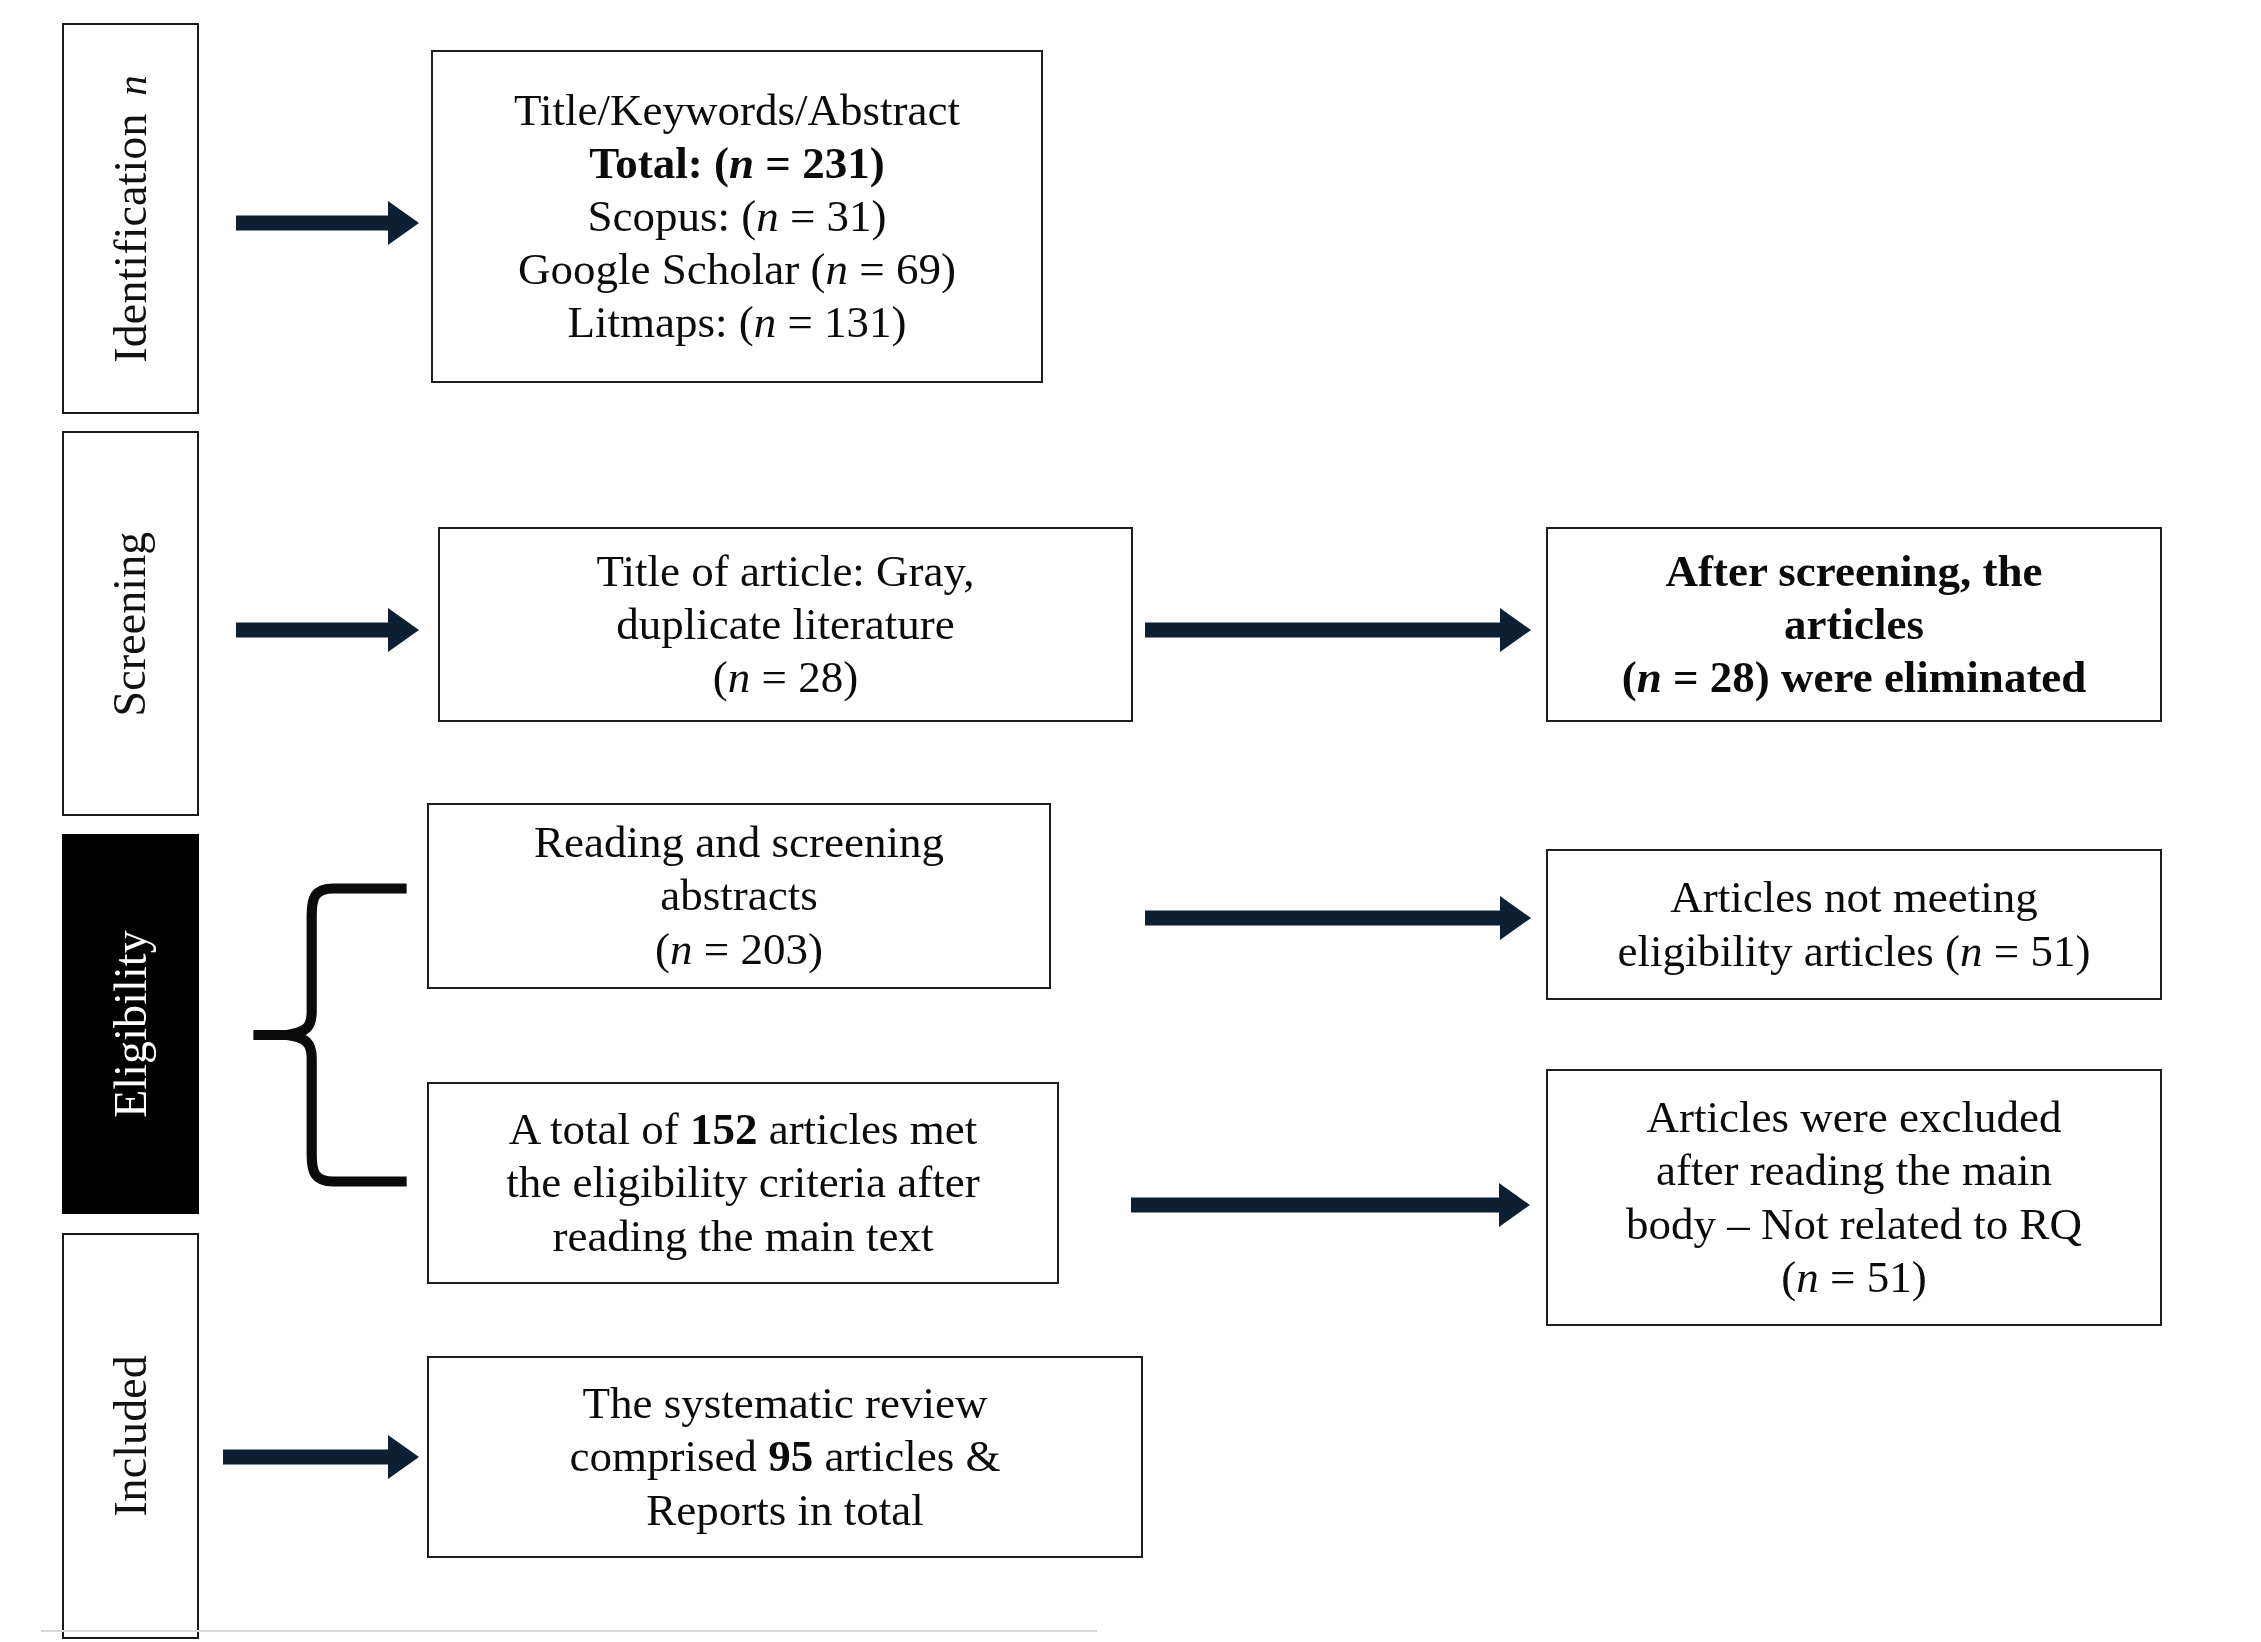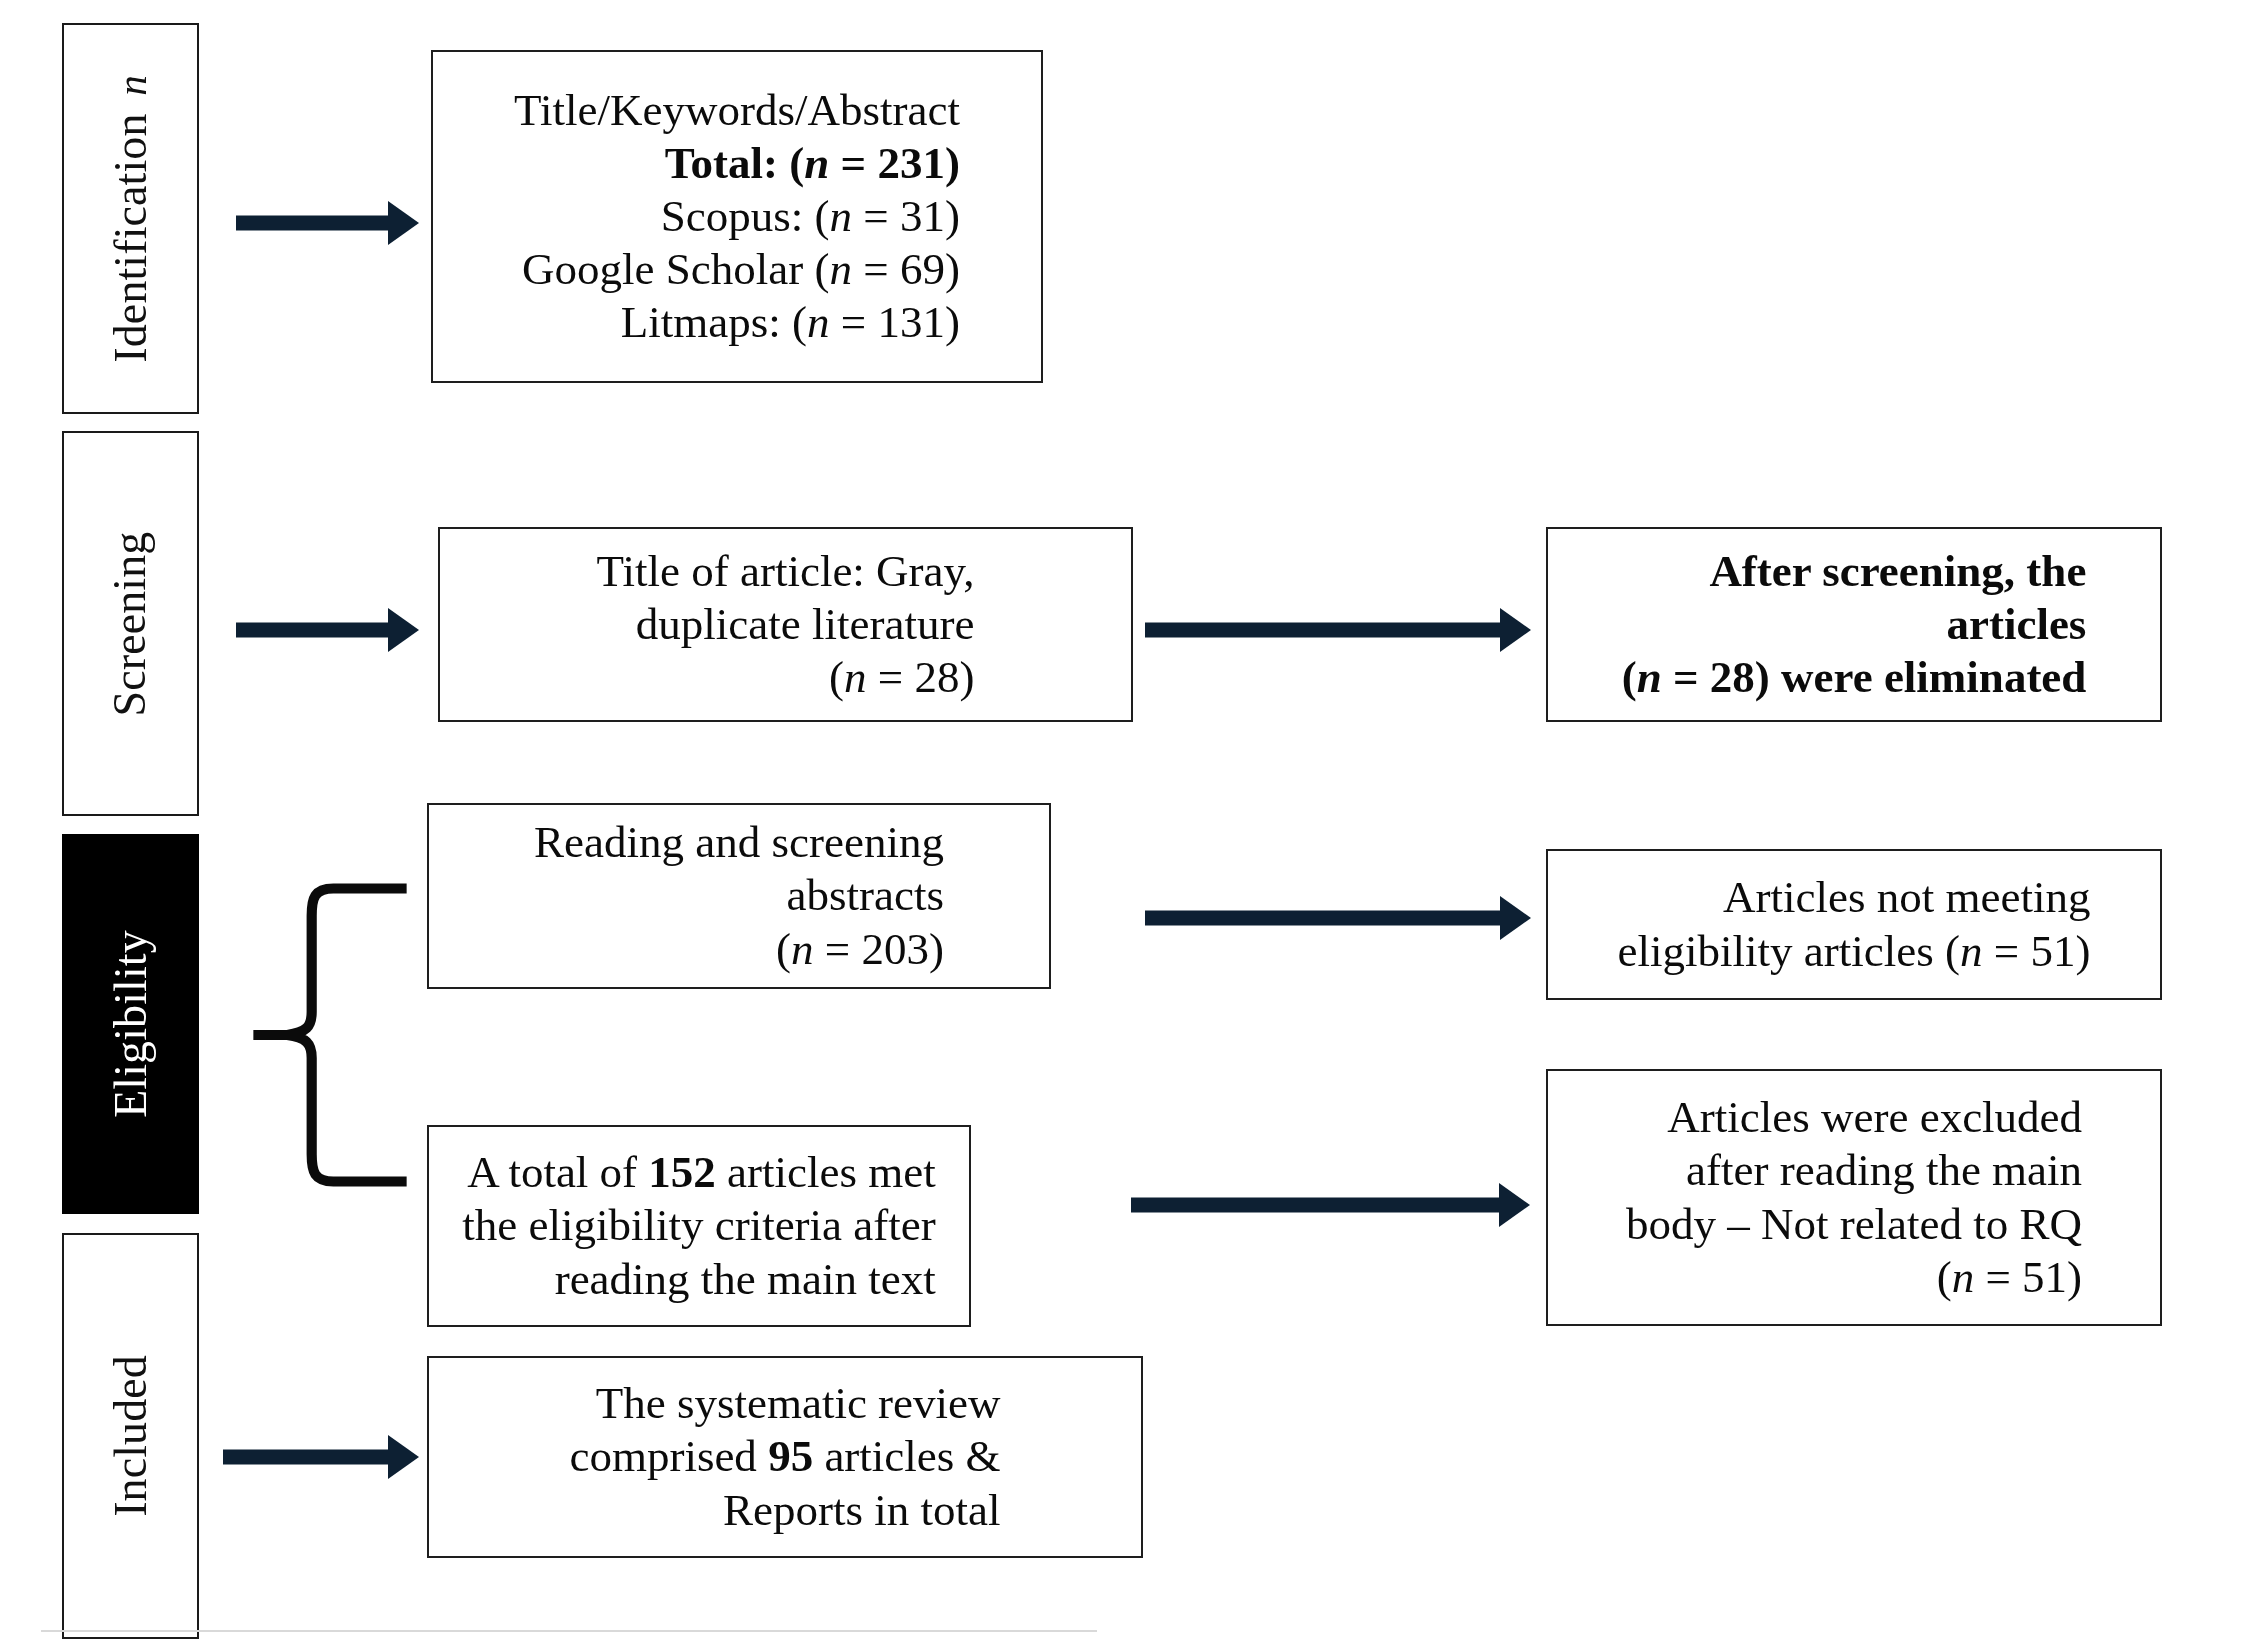--- a/index.html
+++ b/index.html
@@ -58,21 +58,21 @@
 
   
   .content-box {
     position: absolute;
     box-sizing: border-box;
     border: 2.7px solid #1e1e1e;
     background: #ffffff;
     display: flex;
     align-items: center;
     justify-content: center;
-    text-align: right;
+    text-align: center;
     padding: 4.1px 9.5px;
   }
   .content-box .lines {
     font-size: 45px;
     line-height: 1.18;
     color: #0b0b0b;
   }
   .content-box .line { display: block; white-space: nowrap; }
   i.n { font-style: italic; }
   b.bold { font-weight: bold; }
@@ -208,21 +208,21 @@
   </div>
 
   <div class="content-box" style="left:427px; top:803px; width:624px; height:186px;">
     <div class="lines">
       <span class="line">Reading and screening</span>
       <span class="line">abstracts</span>
       <span class="line"><span>(</span><i class="n">n</i><span> = 203)</span></span>
     </div>
   </div>
 
-  <div class="content-box" style="left:427px; top:1082px; width:544px; height:202px;margin-top:43px;">
+  <div class="content-box" style="left:427px; top:1082px; width:632px; height:202px;">
     <div class="lines">
       <span class="line"><span>A total of </span><b class="bold">152</b><span> articles met</span></span>
       <span class="line">the eligibility criteria after</span>
       <span class="line">reading the main text</span>
     </div>
   </div>
 
   <div class="content-box" style="left:427px; top:1356px; width:716px; height:202px;">
     <div class="lines">
       <span class="line">The systematic review</span>

